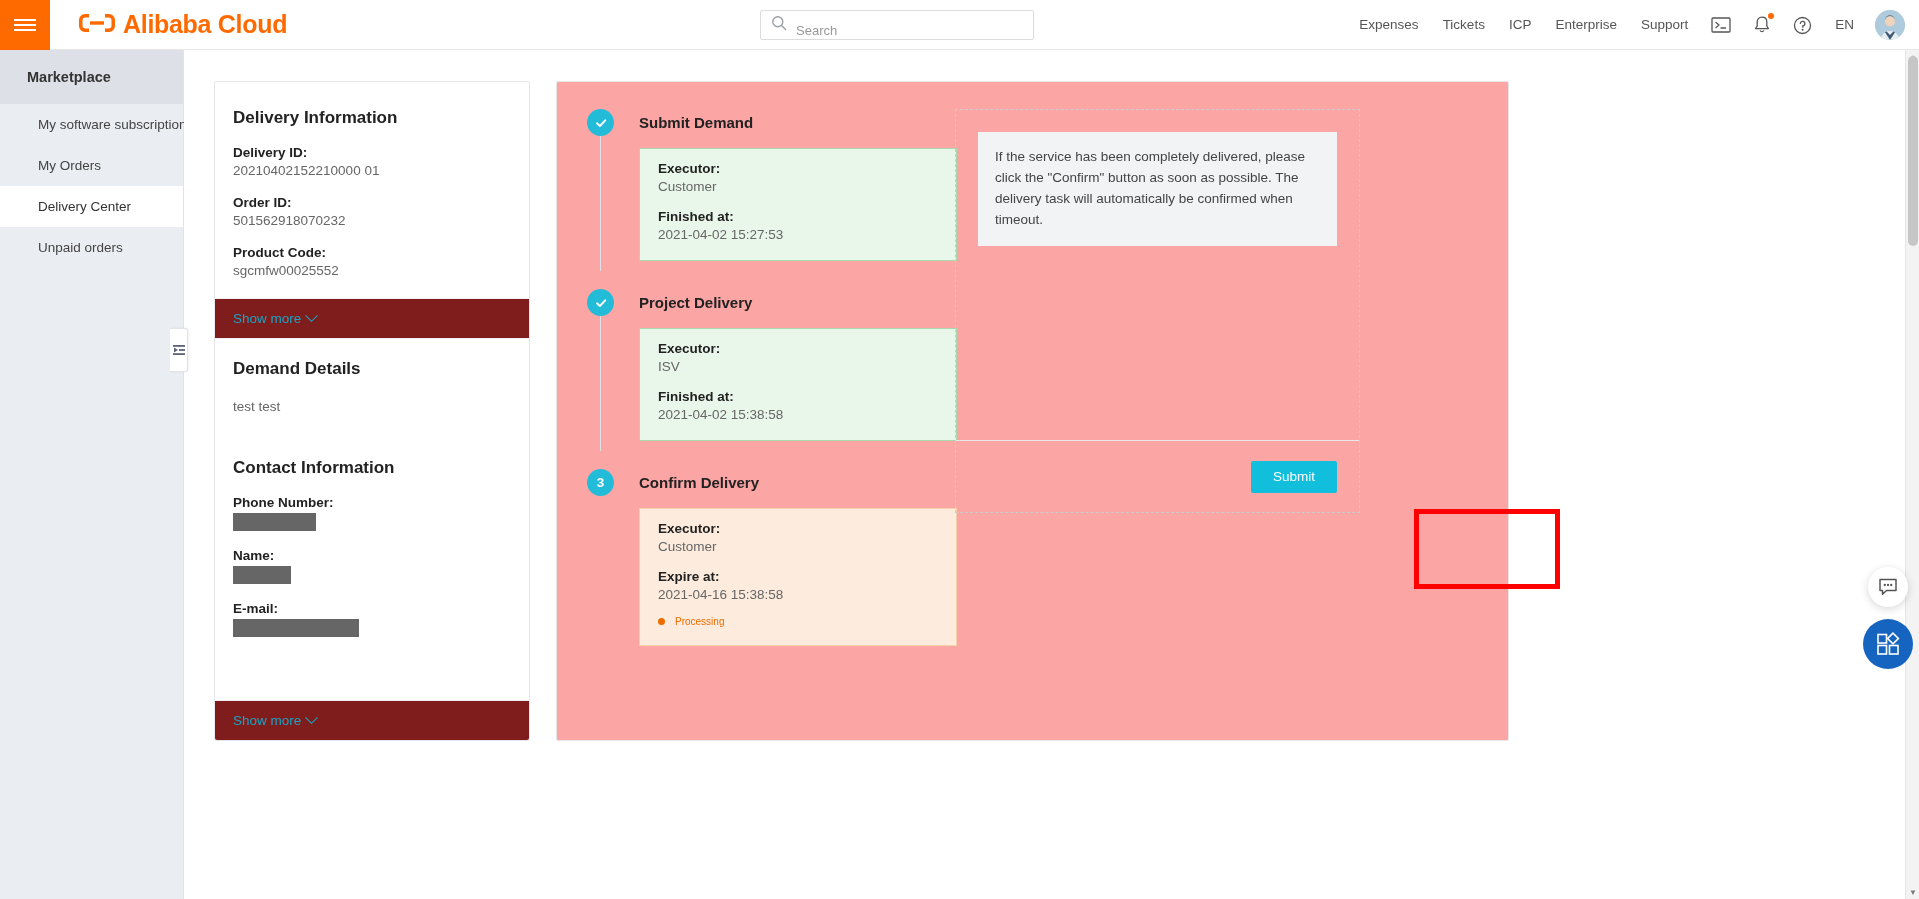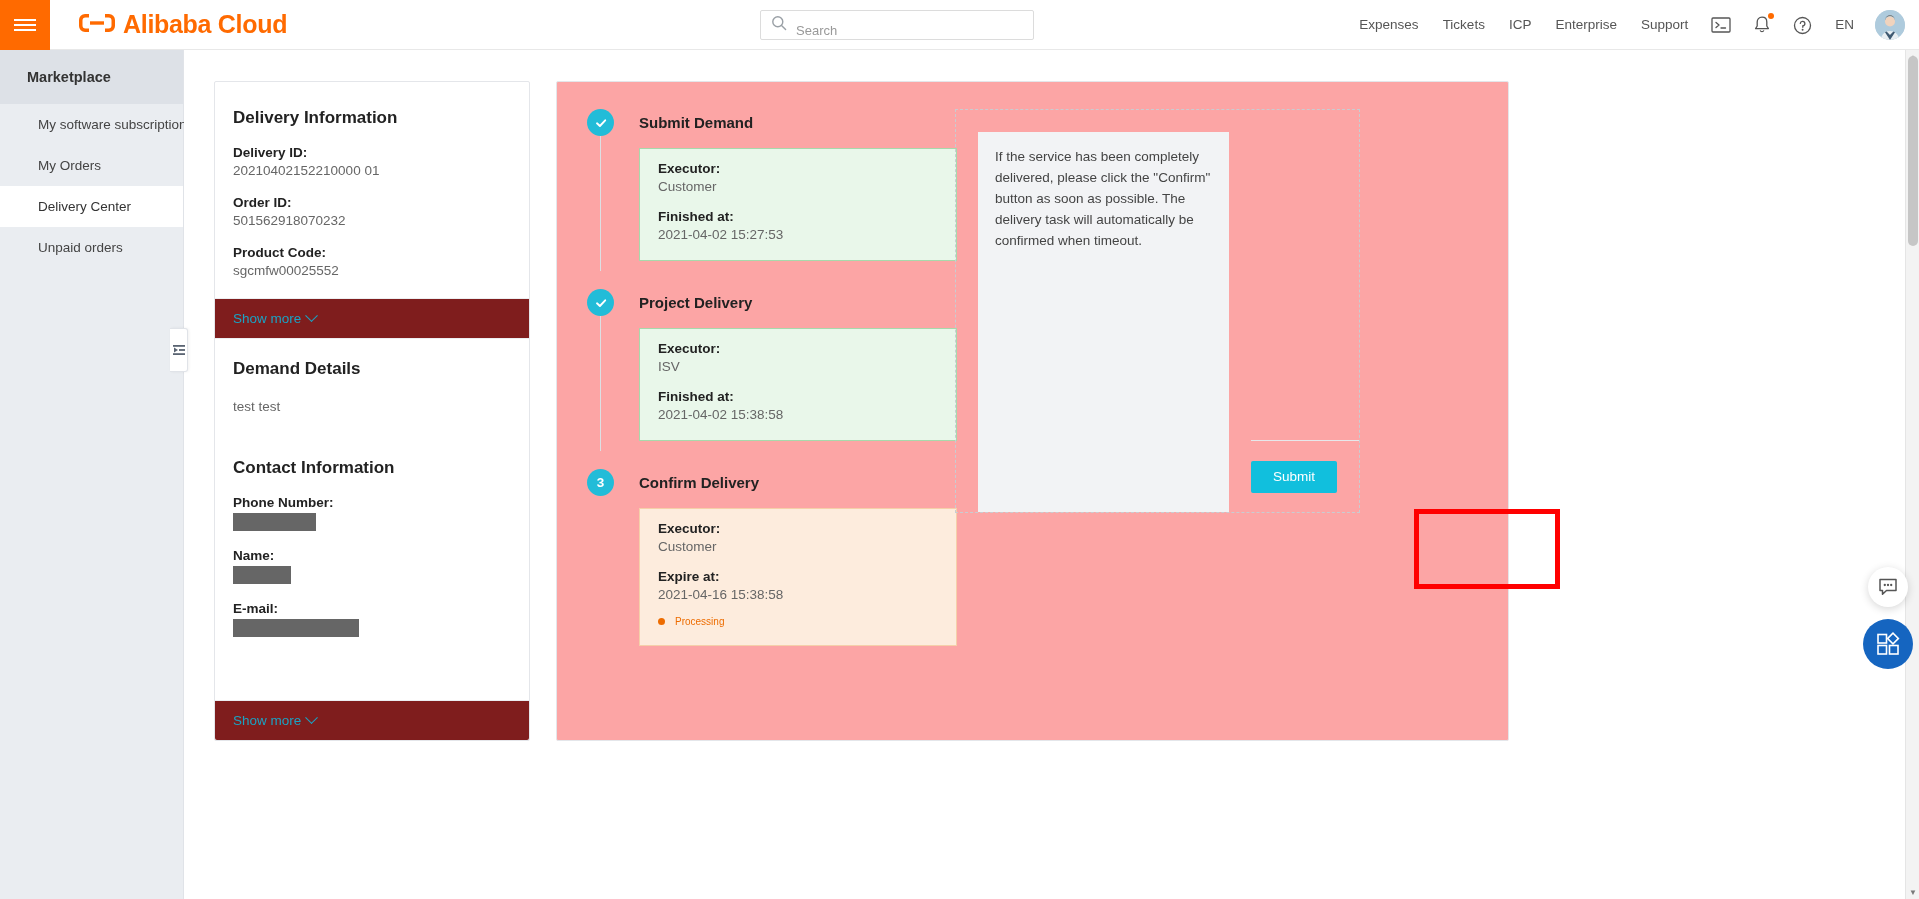--- a/index.html
+++ b/index.html
@@ -238,21 +238,21 @@
   .status-dot {
     width: 7px; height: 7px; border-radius: 50%;
     background: #ED6C00; display: inline-block;
   }
 
   
   .action-panel {
     position: absolute; left: 398px; top: 27px;
     width: 405px; height: 404px;
     border: 1px dashed #c9ccd1;
-    display: flex; flex-direction: row;
+    display: flex; flex-direction: column;
   }
   .notice {
     margin: 22px 22px 0 22px;
     background: #f2f3f5;
     padding: 15px 17px;
     font-size: 13.5px; line-height: 1.55; color: #444;
   }
   .action-bar {
     margin-top: auto;
     border-top: 1px solid #e6e8eb;

